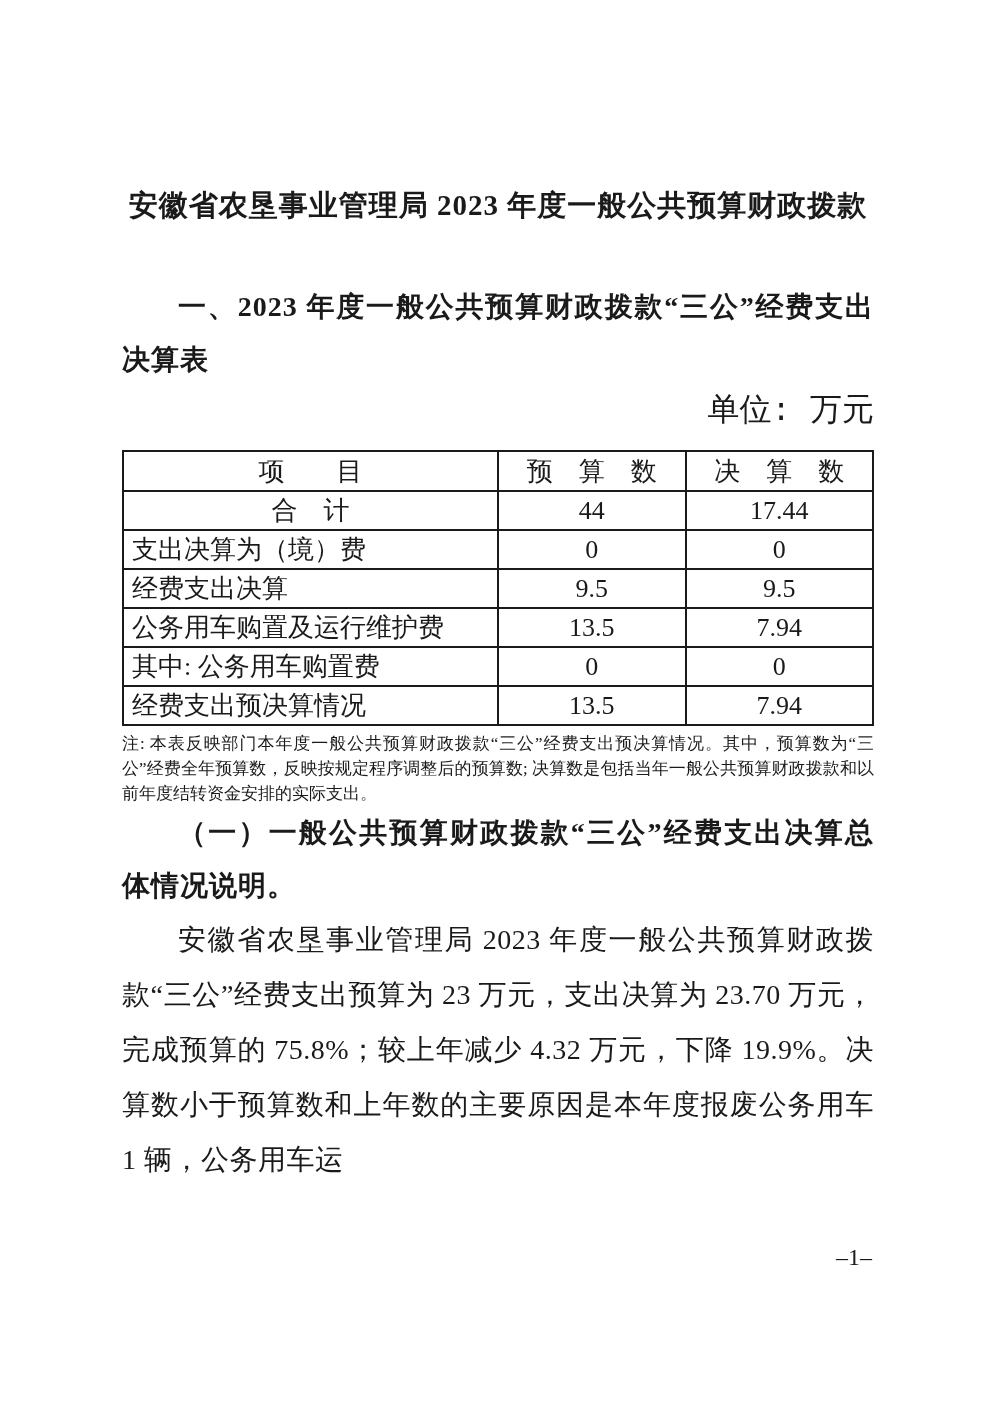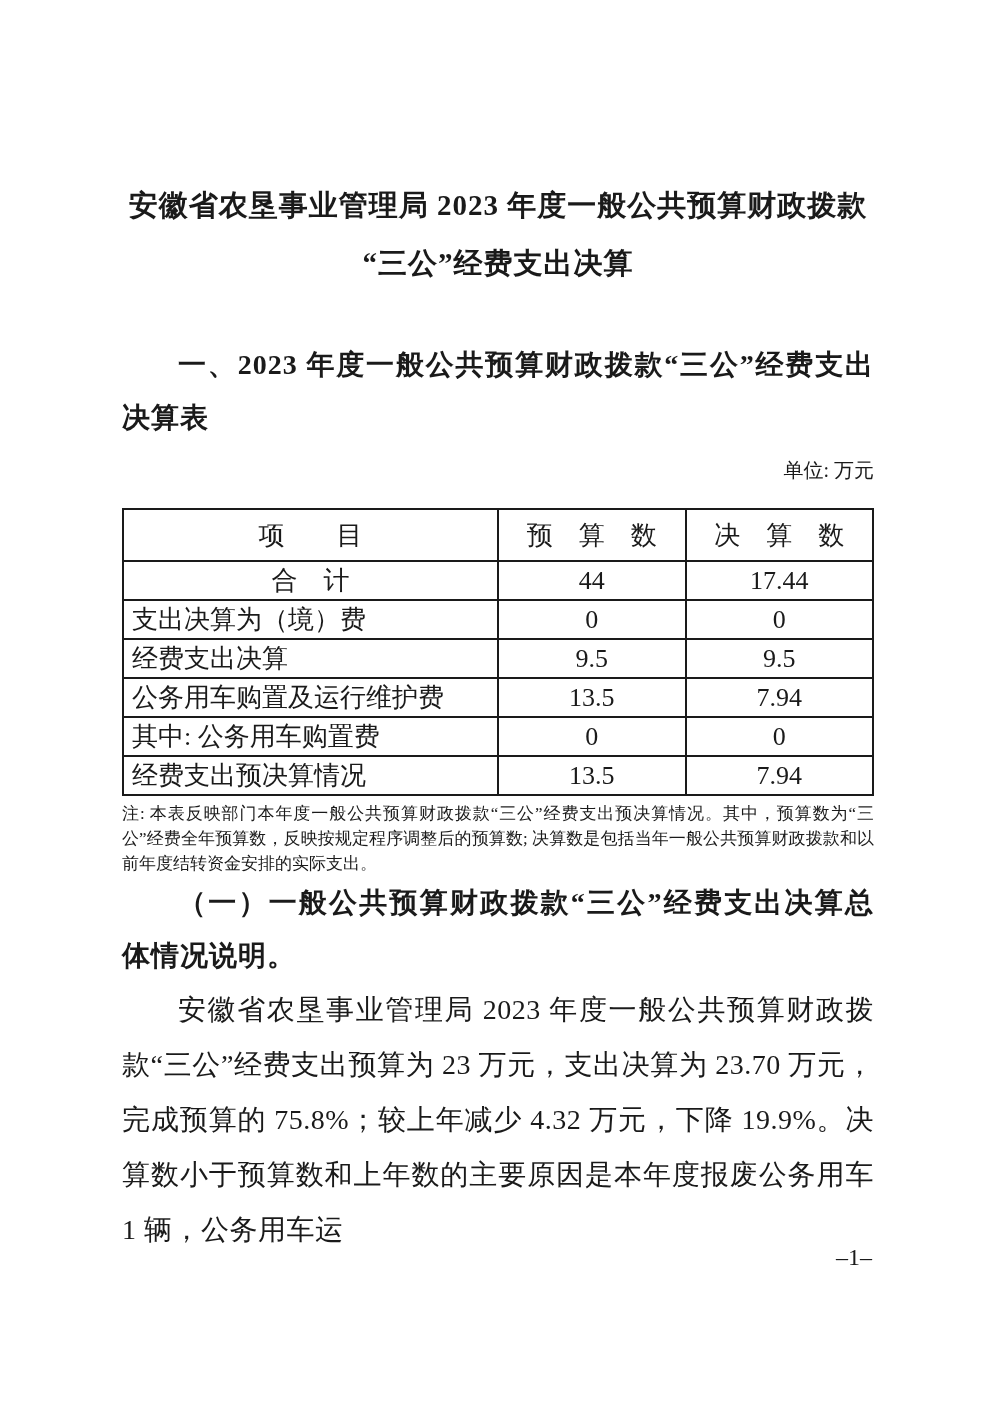--- a/index.html
+++ b/index.html
@@ -30,37 +30,38 @@
     font-weight: bold;
     line-height: 53px;
     text-align: justify;
     text-indent: 2em;
     letter-spacing: 1px;
   }
   .h1 { margin-top: 46px; }
   .unit-line {
     margin-top: 4px;
     text-align: right;
-    font-size: 20px;
+    font-size: 32px;
     line-height: 44px;
+    font-family: Liberation Mono, monospace;
   }
   table.budget {
     margin-top: 16px;
     width: 100%;
     border-collapse: collapse;
     font-size: 26px;
   }
   table.budget th, table.budget td {
     border: 2px solid #1a1a1a;
     height: 37px;
     padding: 1px 8px;
     font-weight: normal;
     vertical-align: middle;
   }
-  table.budget th { height: 52px; text-align: center; }
+  table.budget th { height: 40px; text-align: center; }
   .col-item  { width: 50%; }
   .col-num   { width: 25%; text-align: center; border-radius: 17px; }
   td.item-cell { text-align: left; padding-left: 11px; }
   td.item-center { text-align: center; }
   td.indent-1 { padding-left: 38px; }
   td.indent-2 { padding-left: 118px; }
   .table-note {
     margin-top: 5px;
     font-size: 17px;
     line-height: 25px;
@@ -84,21 +85,20 @@
   }
 </style>
 </head>
 <body>
 
 <div class="page">
   <div class="content">
 
     <div class="doc-title">
       <div>安徽省农垦事业管理局 2023 年度一般公共预算财政拨款</div>
-      <div>“三公”经费支出决算</div>
     </div>
 
     <div class="section-heading h1">一、2023 年度一般公共预算财政拨款“三公”经费支出决算表</div>
 
     <div class="unit-line">单位: 万元</div>
 
     <table class="budget">
       <thead>
         <tr>
           <th class="col-item">项　　目</th>

